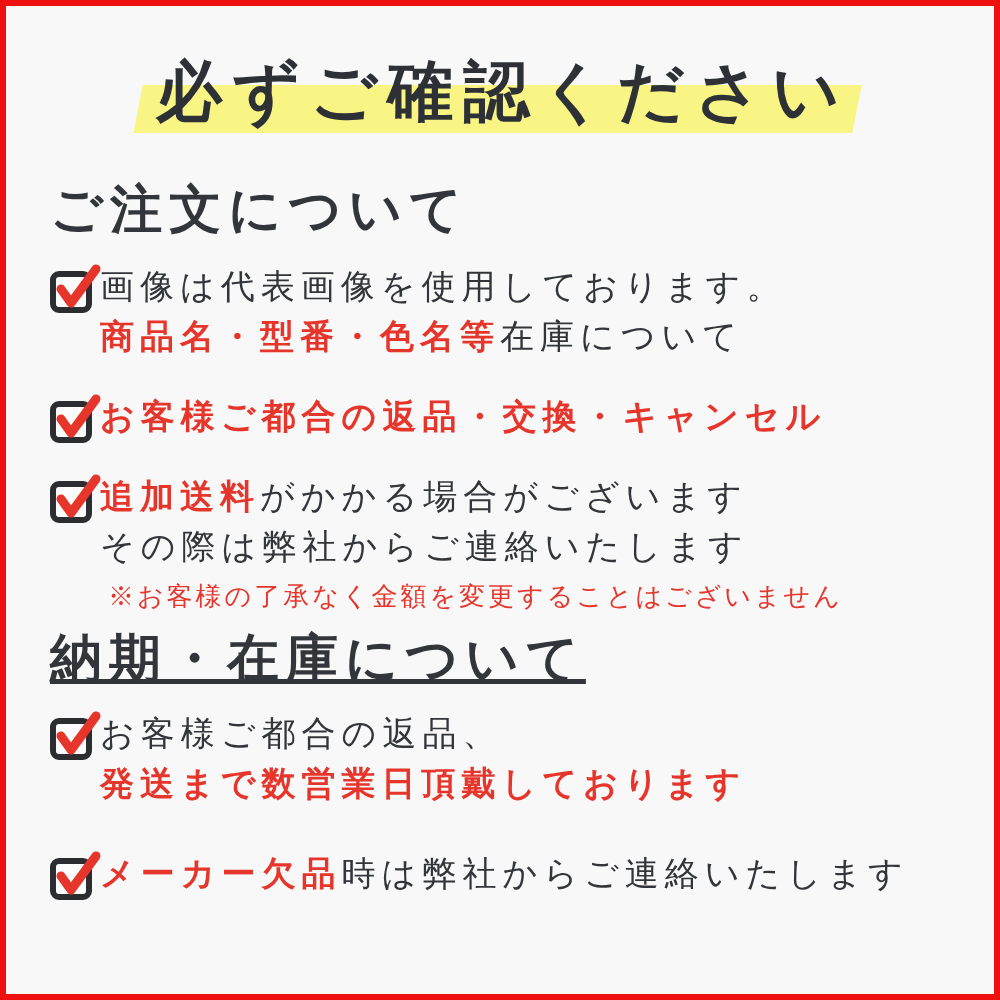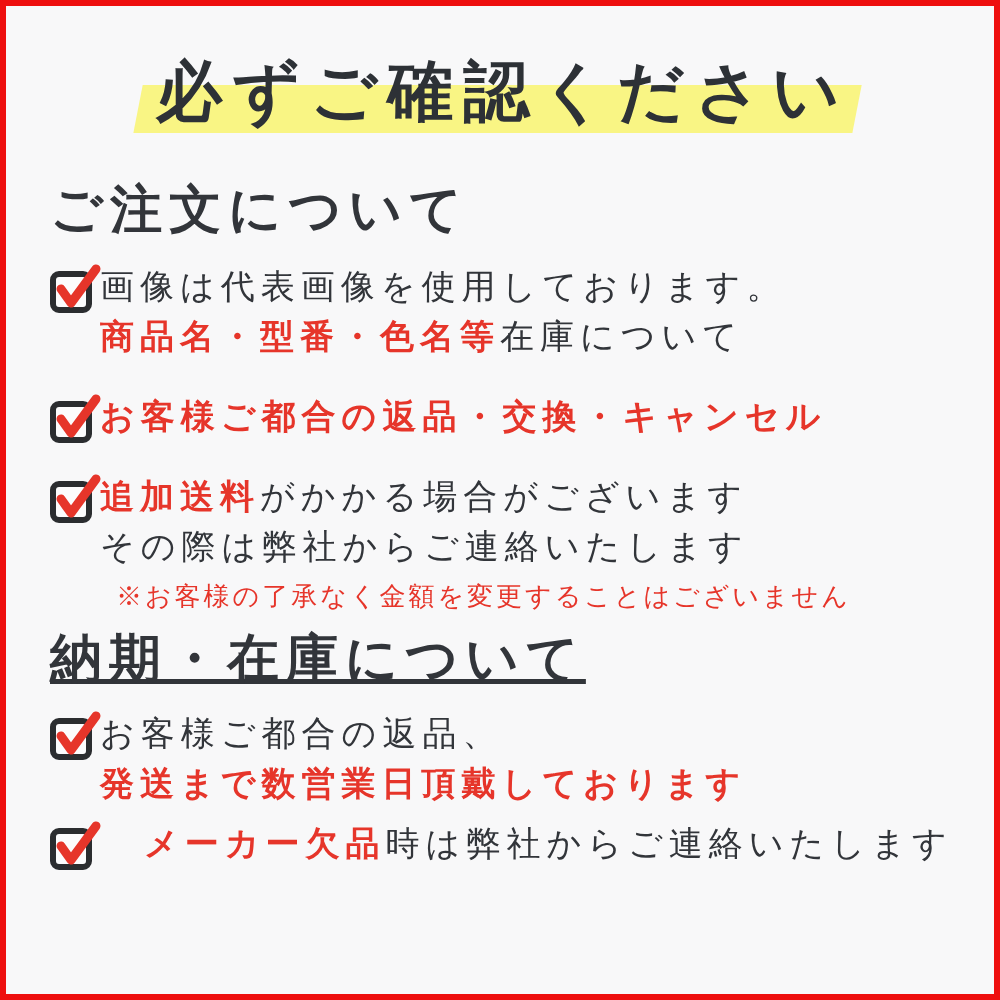--- a/index.html
+++ b/index.html
@@ -55,21 +55,21 @@
   .section-heading.second { margin-top: 15px; text-decoration: underline; }
   
   .item {
     display: flex;
     align-items: flex-start;
   }
   .item.m1 { margin-top: 22px; }
   .item.m2 { margin-top: 30px; }
   .item.m3 { margin-top: 30px; }
   .item.m4 { margin-top: 20px; }
-  .item.m5 { margin-top: 10px; gap: 44px; }
+  .item.m5 { margin-top: 40px; }
   .checkbox {
     flex: 0 0 46px;
     width: 46px;
     height: 46px;
     margin-top: 4px;
     overflow: visible;
   }
   .checkbox svg { overflow: visible; display: block; }
   .item-lines { margin-left: 4px; }
   .line {
@@ -79,21 +79,21 @@
     color: #32353a;
     white-space: nowrap;
   }
   .red { color: #e6352a; }
   .bold { font-weight: bold; }
   .note-line {
     font-size: 26px;
     letter-spacing: 3px;
     line-height: 34px;
     margin-top: 8px;
-    margin-left: 16px;
+    margin-left: 8px;
     color: #e6352a;
     white-space: nowrap;
   }
 </style>
 </head>
 <body>
 
 <div class="frame">
 
   <div class="title-wrap">

